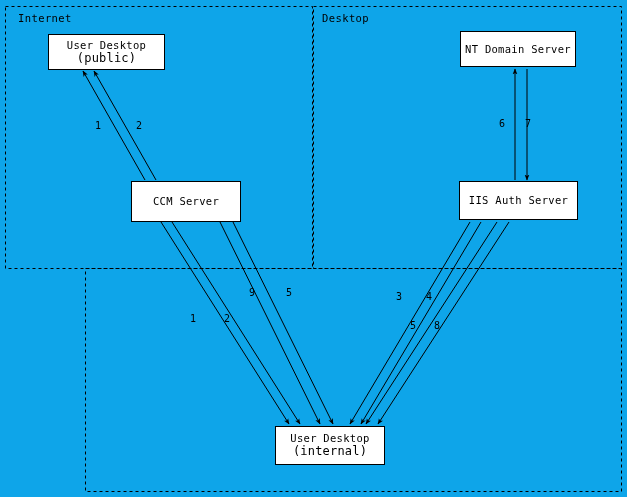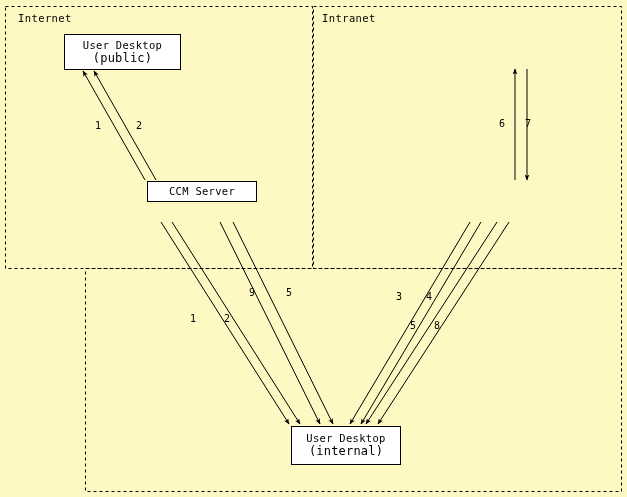--- a/index.html
+++ b/index.html
@@ -5,21 +5,21 @@
 <style>
   html, body {
     margin: 0;
     padding: 0;
     background: #ffffff;
   }
   #diagram-root {
     position: relative;
     width: 627px;
     height: 497px;
-    background: #fef9c3;
+    background: #0ea5e9;
     font-family: "DejaVu Sans Mono", "Liberation Mono", monospace;
     overflow: hidden;
   }
   svg.layer {
     position: absolute;
     left: 0;
     top: 0;
     width: 627px;
     height: 497px;
   }
@@ -35,21 +35,20 @@
     position: absolute;
     box-sizing: border-box;
     border: 1px solid #000000;
     background: #ffffff;
     display: flex;
     flex-direction: column;
     align-items: center;
     justify-content: center;
     text-align: center;
     line-height: 1.15;
-    margin-left: 16px;
   }
   .node-title {
     font-family: "DejaVu Sans Mono", "Liberation Mono", monospace;
     font-size: 10.5px;
     color: #000000;
     letter-spacing: 0.3px;
     white-space: nowrap;
   }
   .node-sub {
     font-family: "DejaVu Sans Mono", "Liberation Mono", monospace;
@@ -101,32 +100,38 @@
 
       <line x1="470" y1="222" x2="350" y2="424" marker-end="url(#ah)"></line>
       <line x1="481" y1="222" x2="361" y2="424" marker-end="url(#ah)"></line>
 
       <line x1="497" y1="222" x2="366" y2="424" marker-end="url(#ah)"></line>
       <line x1="509" y1="222" x2="378" y2="424" marker-end="url(#ah)"></line>
     </g>
   </svg>
 
   <div class="zone-label" style="left:18px; top:12px;">Internet</div>
-  <div class="zone-label" style="left:322px; top:12px;">Intranet</div>
+  <div class="zone-label" style="left:322px; top:12px;">Desktop</div>
 
   <div class="node-box" style="left:48px; top:34px; width:117px; height:36px;">
     <div class="node-title">User Desktop</div>
     <div class="node-sub">(public)</div>
   </div>
 
-  <div class="node-box" style="left:131px; top:181px; width:110px; height:21px;">
+  <div class="node-box" style="left:131px; top:181px; width:110px; height:41px;">
     <div class="node-title">CCM Server</div>
   </div>
 
+  <div class="node-box" style="left:460px; top:31px; width:116px; height:36px;">
+    <div class="node-title">NT Domain Server</div>
+  </div>
 
+  <div class="node-box" style="left:459px; top:181px; width:119px; height:39px;">
+    <div class="node-title">IIS Auth Server</div>
+  </div>
 
   <div class="node-box" style="left:275px; top:426px; width:110px; height:39px;">
     <div class="node-title">User Desktop</div>
     <div class="node-sub">(internal)</div>
   </div>
 
   <div class="step-label" style="left:95px; top:120px;">1</div>
   <div class="step-label" style="left:136px; top:120px;">2</div>
 
   <div class="step-label" style="left:499px; top:118px;">6</div>

